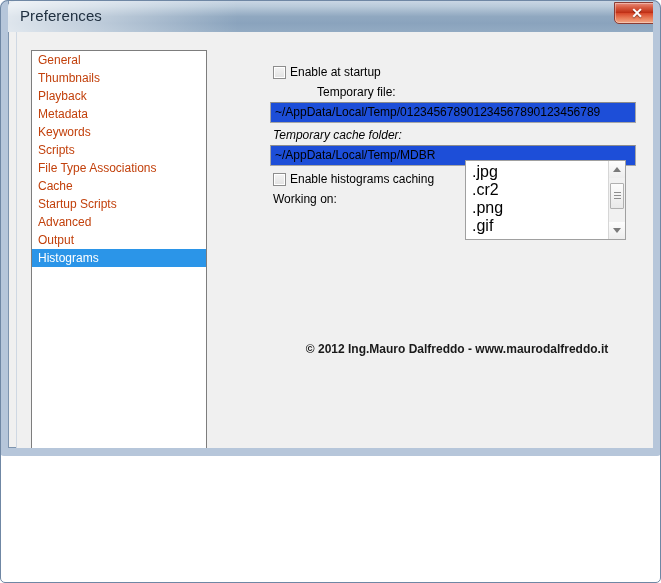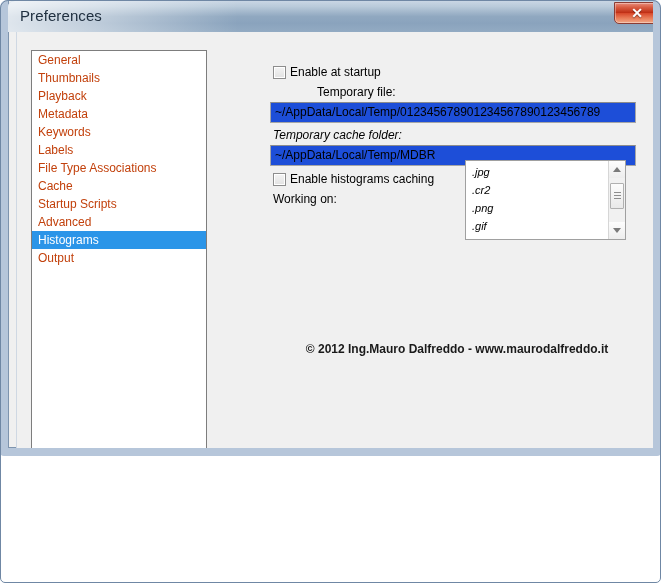--- a/index.html
+++ b/index.html
@@ -233,24 +233,23 @@
   .ext-items {
     position: absolute;
     left: 0; top: 0;
     width: 142px;
     padding-top: 2px;
   }
   .ext-item {
     height: 18px;
     line-height: 18px;
     padding-left: 6px;
-    font-size: 11px;
-    white-space: nowrap;
-    cursor: default;
-    font-style: italic;
+    font-size: 16px;
+    white-space: nowrap;
+    cursor: default;
   }
   .scrollbar {
     position: absolute;
     right: 0; top: 0;
     width: 17px;
     height: 78px;
     background: #f1f1f1;
     border-left: 1px solid #d6d6d6;
     box-sizing: border-box;
   }
@@ -345,27 +344,27 @@
   </div>
 
   <div class="client">
 
     <div class="category-list" id="category-list">
         <div class="cat-item">General</div>
         <div class="cat-item">Thumbnails</div>
         <div class="cat-item">Playback</div>
         <div class="cat-item">Metadata</div>
         <div class="cat-item">Keywords</div>
-        <div class="cat-item">Labels</div>
+        <div class="cat-item">Scripts</div>
         <div class="cat-item">File Type Associations</div>
         <div class="cat-item">Cache</div>
         <div class="cat-item">Startup Scripts</div>
         <div class="cat-item">Advanced</div>
+        <div class="cat-item">Output</div>
         <div class="cat-item selected">Histograms</div>
-        <div class="cat-item">Output</div>
       </div>
 
     <div class="right-pane">
 
       <div class="row-checkbox" style="left:13px; top:33px;">
         <span class="checkbox"></span>
         <span class="cb-label">Enable at startup</span>
       </div>
 
       <div class="field-label" style="left:13px; top:53px;margin-left:44px;">Temporary file:</div>

